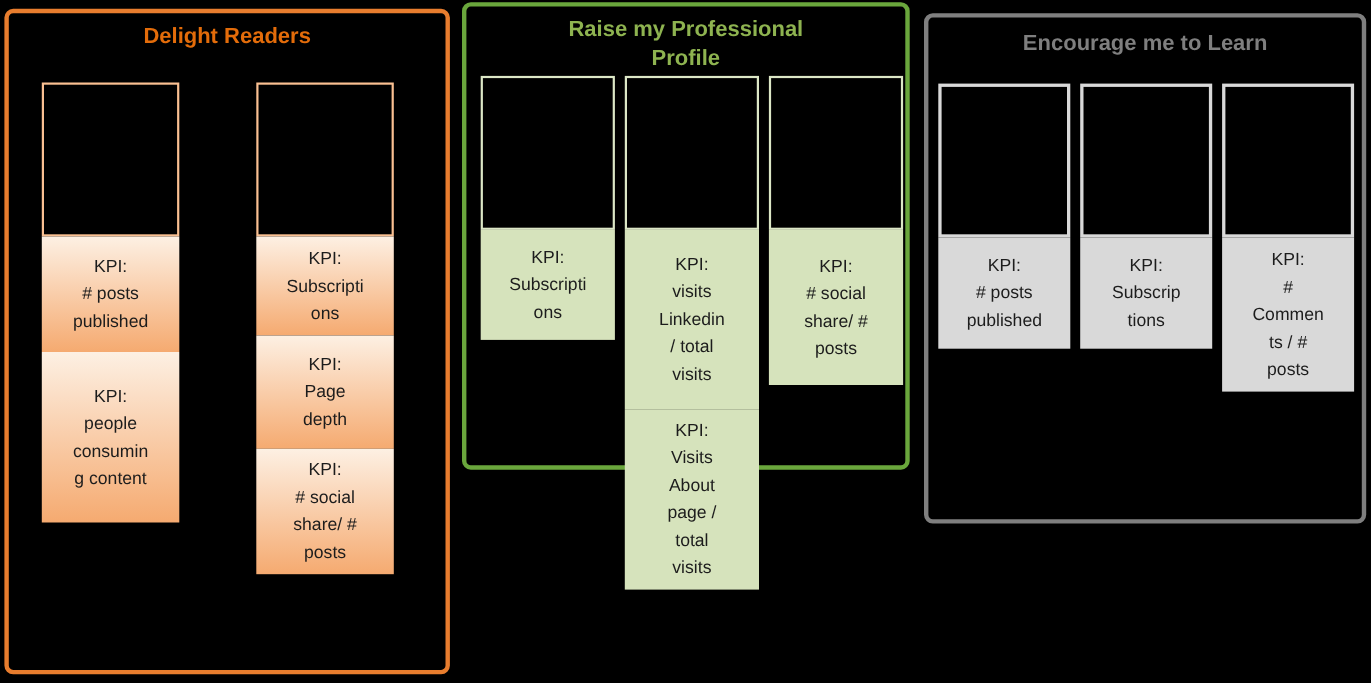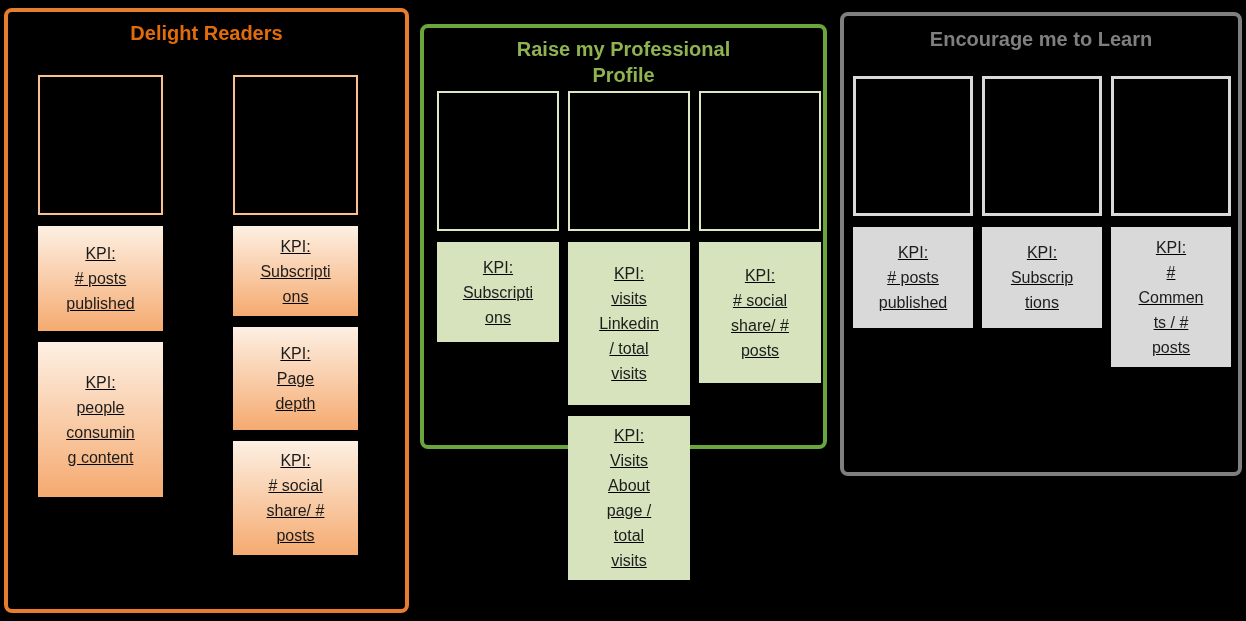--- a/index.html
+++ b/index.html
@@ -15,21 +15,21 @@
     overflow: hidden;
   }
   .group {
     position: absolute;
     box-sizing: border-box;
     border: 4px solid #888;
     border-radius: 8px;
     background: transparent;
   }
   .g1 { left: 4px;   top: 8px;  width: 405px; height: 605px; }
-  .g2 { left: 420px; top: 24px;  width: 407px; height: 425px; }
+  .g2 { left: 420px; top: 2px;  width: 407px; height: 425px; }
   .g3 { left: 840px; top: 12px; width: 402px; height: 464px; }
 
   .title {
     margin-top: 8px;
     min-height: 55px;
     text-align: center;
     font-weight: bold;
     font-size: 20px;
     line-height: 26px;
     white-space: pre-line;
@@ -40,22 +40,20 @@
     display: flex;
     align-items: flex-start;
   }
   .g1 .cols { padding-left: 30px; gap: 70px; }
   .g2 .cols { padding-left: 13px; gap: 9px;  }
   .g3 .cols { padding-left: 9px;  gap: 9px;  }
 
   .col {
     display: flex;
     flex-direction: column;
-    gap: 11px;
-    text-decoration: underline;
   }
   .g1 .col, .g1 .box { width: 125px; }
   .g2 .col, .g2 .box { width: 122px; }
   .g3 .col, .g3 .box { width: 120px; }
 
   .box {
     box-sizing: border-box;
     height: 140px;
     border: 2px solid #ccc;
     background: transparent;

